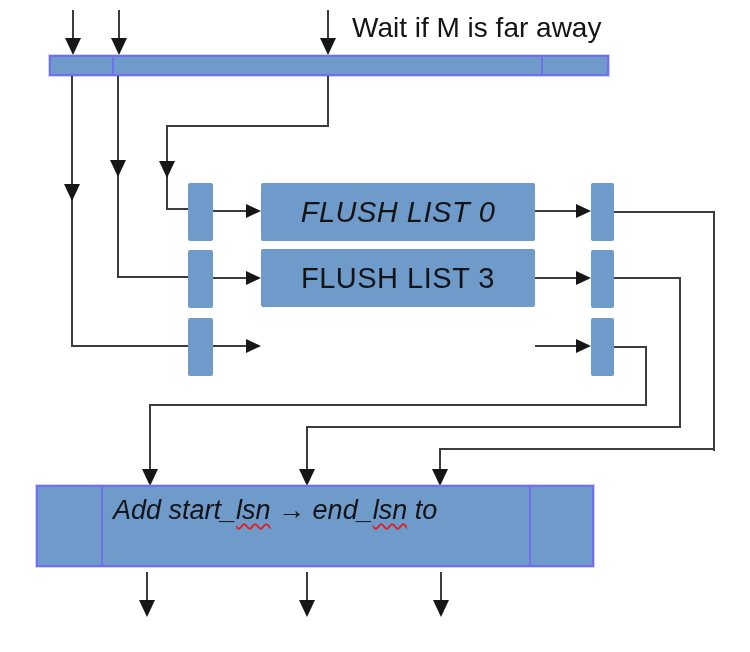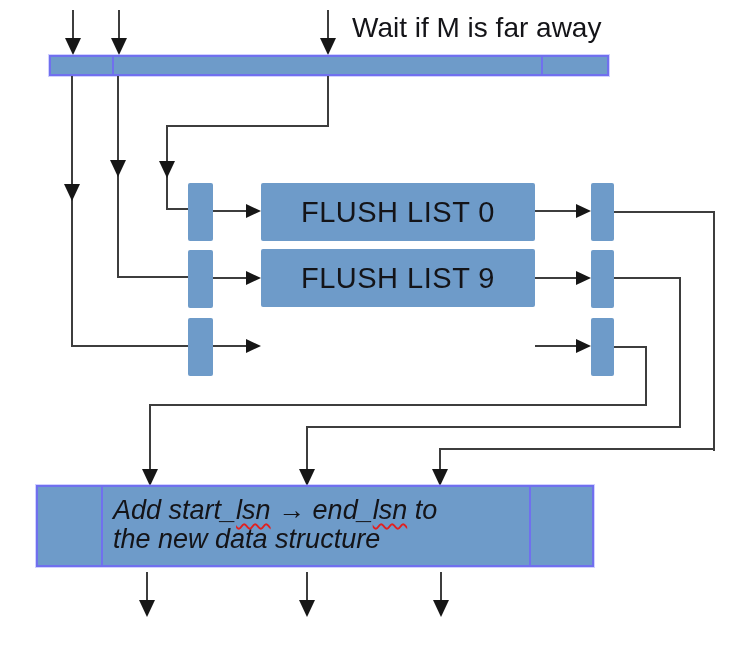--- a/index.html
+++ b/index.html
@@ -65,25 +65,25 @@
   <div class="slot" style="left:188px;top:250px;"></div>
   <div class="slot" style="left:188px;top:318px;"></div>
 
   <div class="hline" style="left:213px;top:210px;width:34px;"></div>
   <div class="ah-right" style="left:246px;top:204px;"></div>
   <div class="hline" style="left:213px;top:277px;width:34px;"></div>
   <div class="ah-right" style="left:246px;top:271px;"></div>
   <div class="hline" style="left:213px;top:345px;width:34px;"></div>
   <div class="ah-right" style="left:246px;top:339px;"></div>
 
-  <div class="fbox" style="top:183px;">
+  <div class="fbox" style="top:183px;font-style:italic;">
     <span>FLUSH LIST 0</span>
   </div>
   <div class="fbox" style="top:249px;">
-    <span>FLUSH LIST 9</span>
+    <span>FLUSH LIST 3</span>
   </div>
 
   <div class="hline" style="left:535px;top:210px;width:41px;"></div>
   <div class="ah-right" style="left:576px;top:204px;"></div>
   <div class="hline" style="left:535px;top:277px;width:41px;"></div>
   <div class="ah-right" style="left:576px;top:271px;"></div>
   <div class="hline" style="left:535px;top:345px;width:41px;"></div>
   <div class="ah-right" style="left:576px;top:339px;"></div>
 
   <div class="slot" style="left:591px;top:183px;width:23px;"></div>
@@ -106,21 +106,20 @@
   <div class="vline" style="left:645px;top:346px;height:60px;"></div>
   <div class="hline" style="left:149px;top:404px;width:498px;"></div>
   <div class="vline" style="left:149px;top:404px;height:65px;"></div>
   <div class="ah-down" style="left:142px;top:469px;"></div>
 
   <div class="bar" style="left:36px;top:485px;width:554px;height:78px;font-style:italic;">
     <div class="bar-div" style="left:63px;"></div>
     <div class="bar-div" style="left:491px;"></div>
     <div class="bottomtext">
       <div><span>Add start_</span><span class="misspell">lsn</span><span> → end_</span><span class="misspell">lsn</span><span> to</span></div>
-      <div>the new data structure</div>
     </div>
   </div>
 
   <div class="vline" style="left:146px;top:572px;height:28px;"></div>
   <div class="ah-down" style="left:139px;top:600px;"></div>
   <div class="vline" style="left:306px;top:572px;height:28px;"></div>
   <div class="ah-down" style="left:299px;top:600px;"></div>
   <div class="vline" style="left:440px;top:572px;height:28px;"></div>
   <div class="ah-down" style="left:433px;top:600px;"></div>
 

